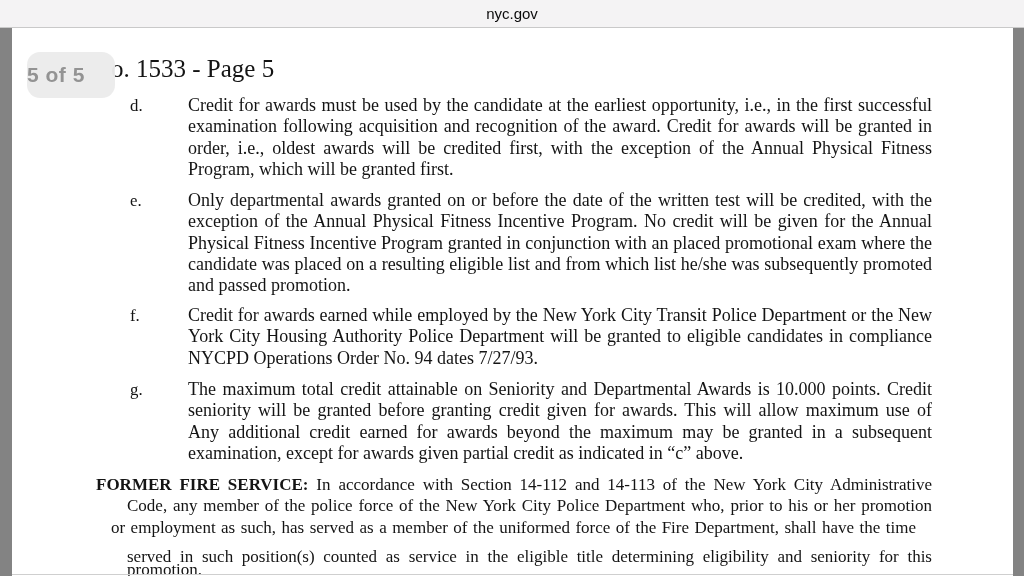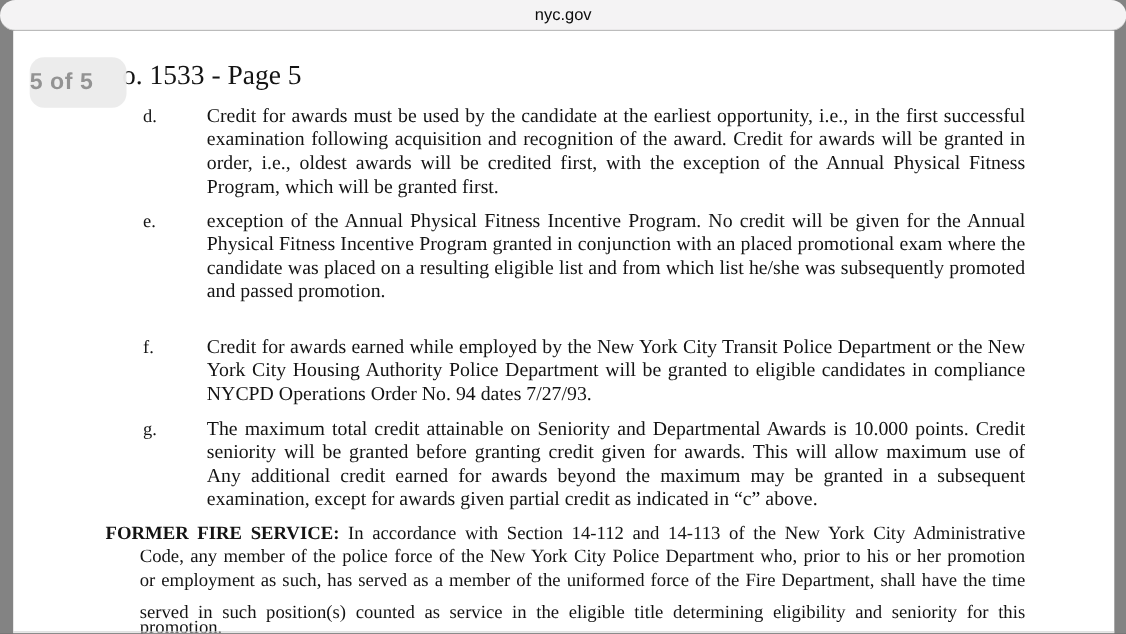--- a/index.html
+++ b/index.html
@@ -14,21 +14,20 @@
   }
   .titlebar {
     position: absolute; left: 0; top: 0;
     width: 1024px; height: 28px;
     background: #f4f3f4;
     border-bottom: 1px solid #c9c9c9;
     display: flex; align-items: center; justify-content: center;
     font-family: "Liberation Sans", sans-serif;
     font-size: 15px; color: #0b0b0b;
     z-index: 6;
-    border-radius: 14px;
   }
   .page {
     position: absolute; left: 12px; top: 28px;
     width: 1001px; height: 548px;
     background: #ffffff;
   }
   .page-badge {
     position: absolute; left: 27px; top: 52px;
     width: 88px; height: 46px;
     background: rgba(235,235,235,0.97);
@@ -62,21 +61,21 @@
   #label-f, #item-f { top: 305px; }
   #label-g, #item-g { top: 379px; }
   .ffs-line {
     position: absolute;
     font-size: 17px; line-height: 21.3px; height: 21.3px;
     overflow: hidden;
     text-align: justify; text-align-last: justify;
   }
   #ffs-1 { left: 96px;  top: 474px; width: 836px; }
   #ffs-2 { left: 127px; top: 495px; width: 805px; }
-  #ffs-3 { left: 127px; top: 517px; width: 805px; }
+  #ffs-3 { left: 111px; top: 517px; width: 805px; }
   #ffs-4 { left: 127px; top: 546px; width: 805px; }
   #ffs-5 { left: 127px; top: 559px; width: 805px; text-align: left; text-align-last: left; }
   .ffs-heading { font-weight: bold; }
   .bottom-hairline {
     position: absolute; left: 12px; top: 574px;
     width: 1001px; height: 1px;
     background: #cfcfcf; z-index: 5;
   }
 </style>
 </head>
@@ -99,20 +98,21 @@
   <div class="item-label" id="label-d">d.</div>
   <div class="item-body" id="item-d">
     <div class="p-line">Credit for awards must be used by the candidate at the earliest opportunity, i.e., in the first successful</div>
     <div class="p-line">examination following acquisition and recognition of the award. Credit for awards will be granted in date</div>
     <div class="p-line">order, i.e., oldest awards will be credited first, with the exception of the Annual Physical Fitness Incentive</div>
     <div class="p-line last">Program, which will be granted first.</div>
   </div>
 
   <div class="item-label" id="label-e">e.</div>
   <div class="item-body" id="item-e">
+    <div class="p-line">Only departmental awards granted on or before the date of the written test will be credited, with the</div>
     <div class="p-line">exception of the Annual Physical Fitness Incentive Program. No credit will be given for the Annual</div>
     <div class="p-line">Physical Fitness Incentive Program granted in conjunction with an placed promotional exam where the</div>
     <div class="p-line">candidate was placed on a resulting eligible list and from which list he/she was subsequently promoted</div>
     <div class="p-line last">and passed promotion.</div>
   </div>
 
   <div class="item-label" id="label-f">f.</div>
   <div class="item-body" id="item-f">
     <div class="p-line">Credit for awards earned while employed by the New York City Transit Police Department or the New</div>
     <div class="p-line">York City Housing Authority Police Department will be granted to eligible candidates in compliance with</div>

